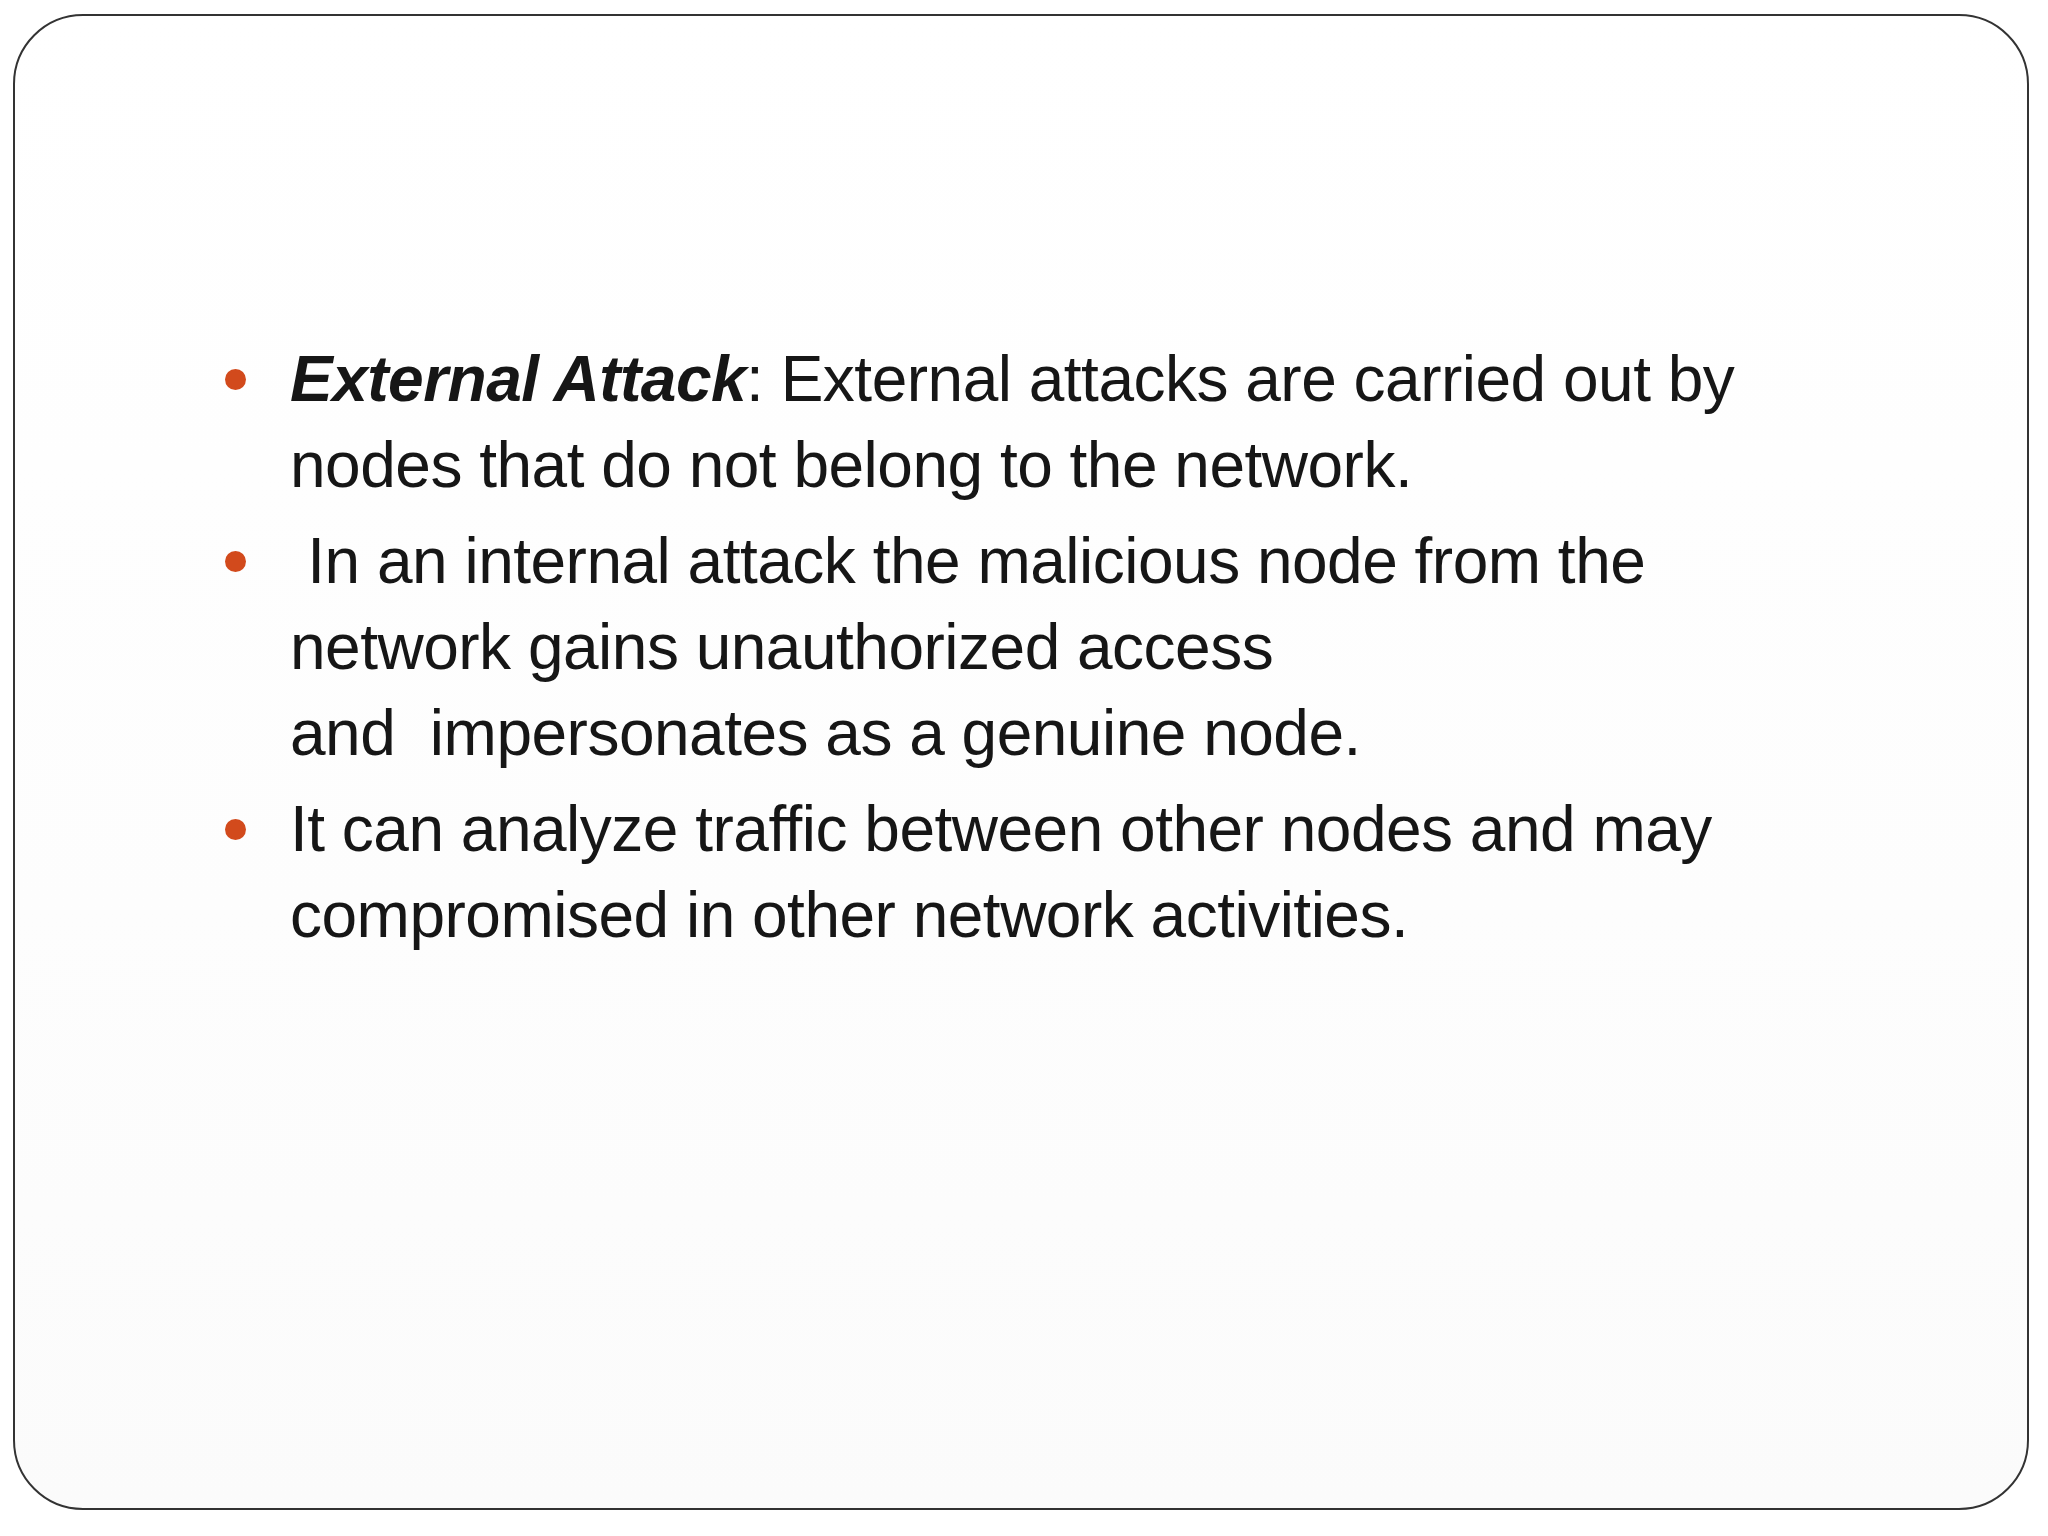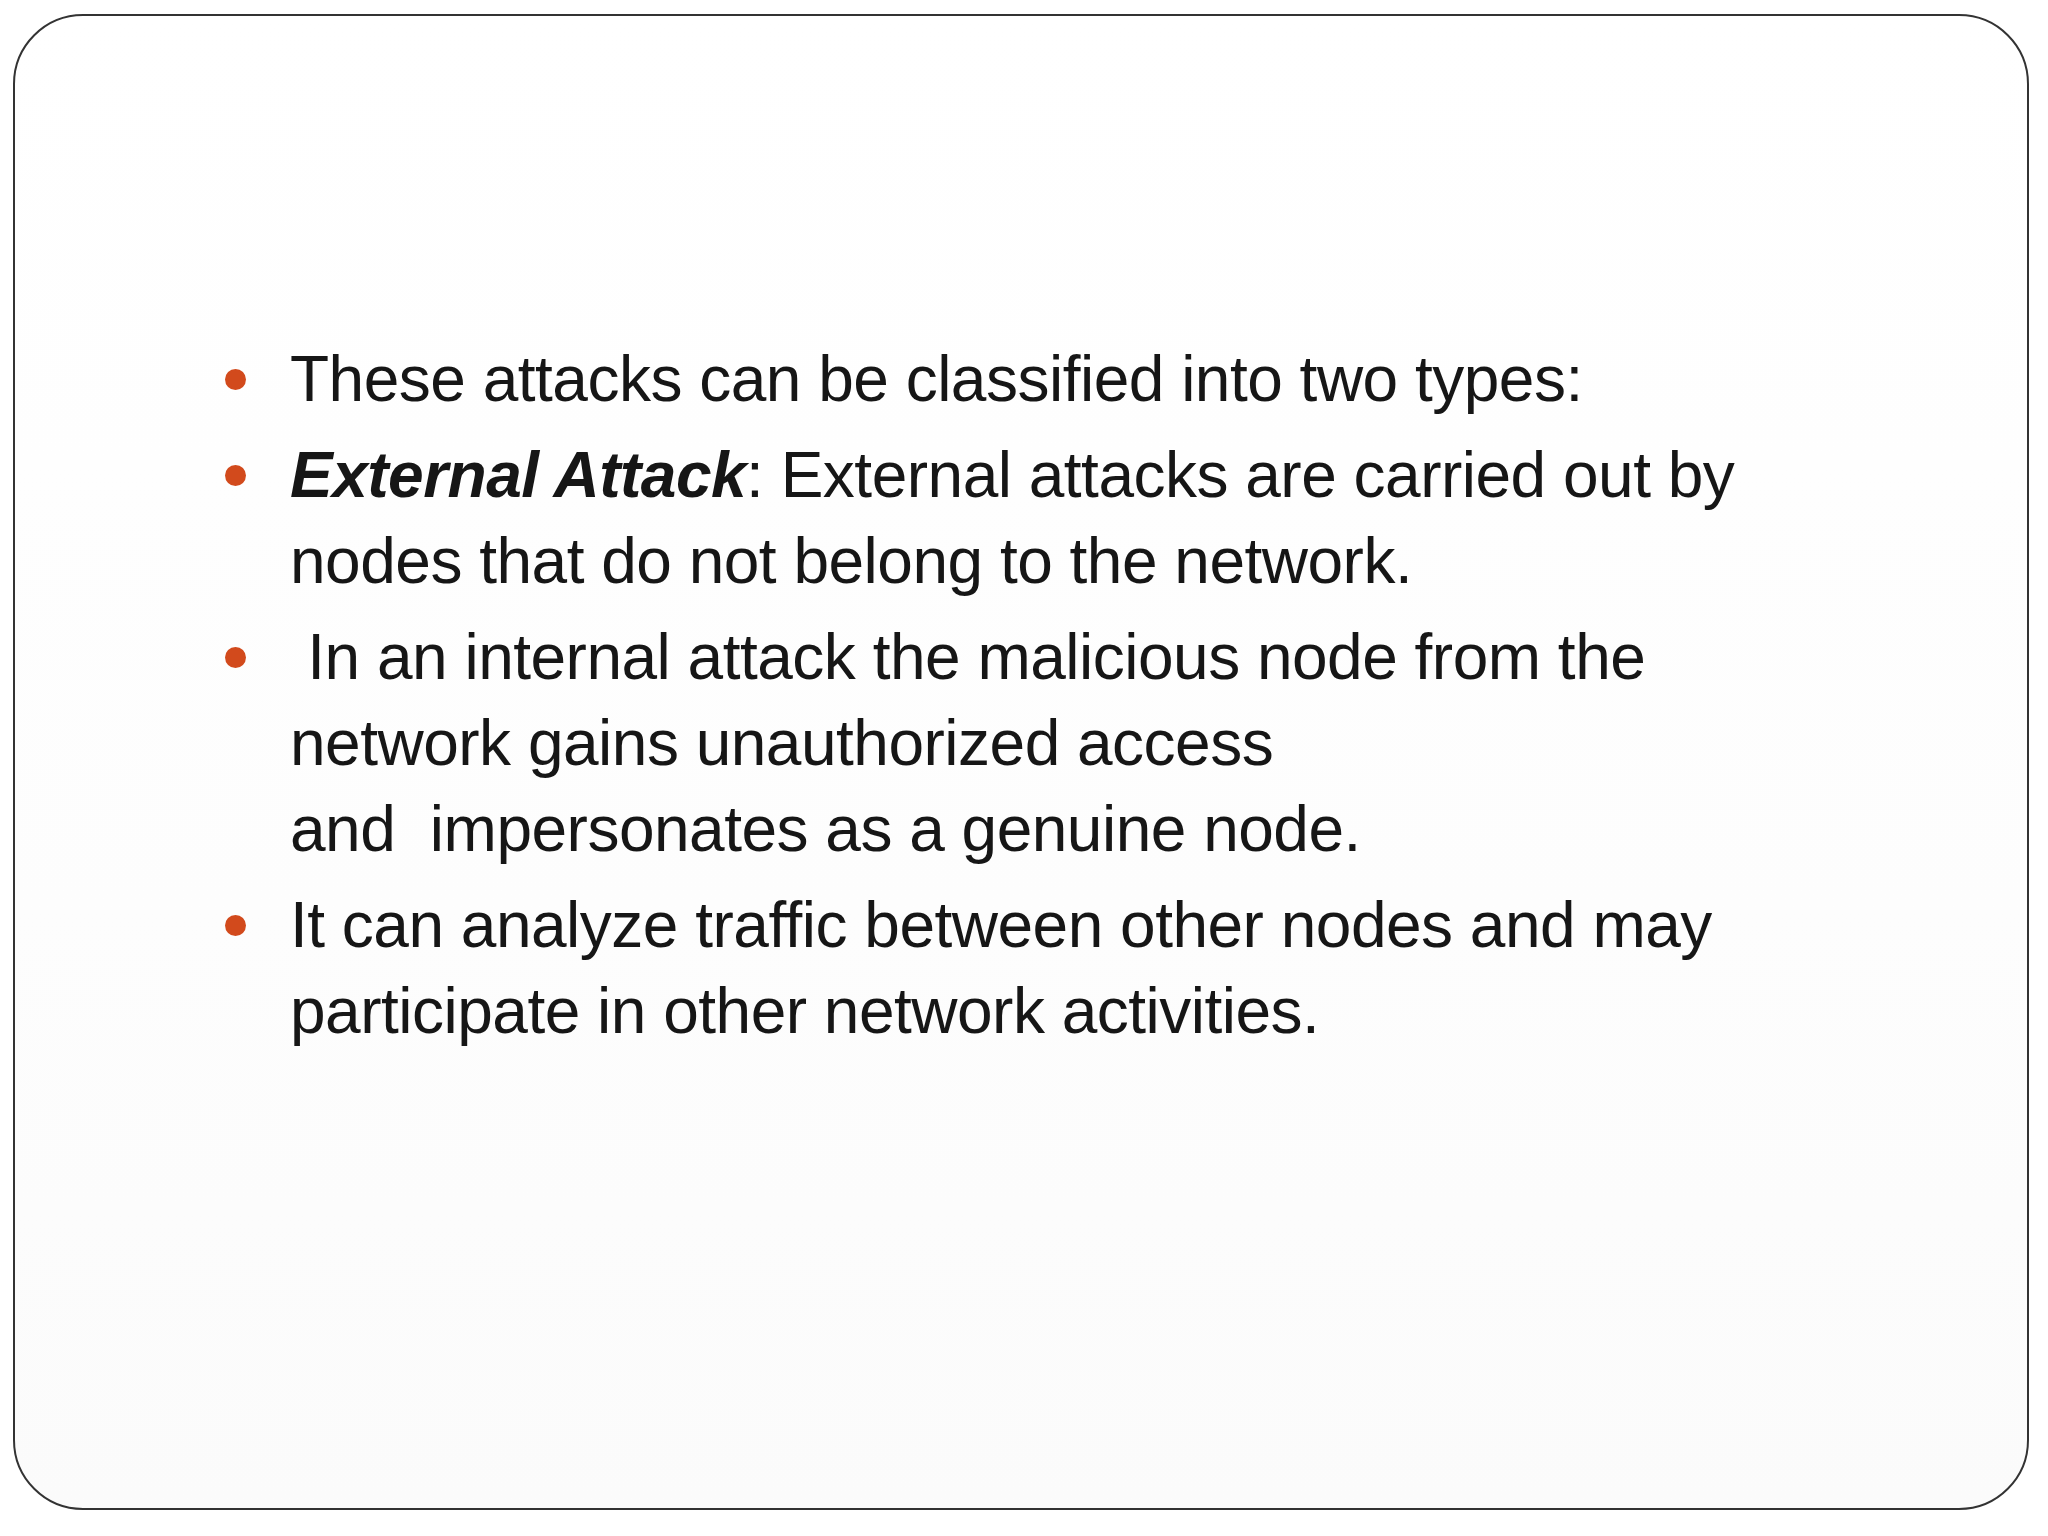--- a/index.html
+++ b/index.html
@@ -65,32 +65,28 @@
   }
 </style>
 </head>
 <body>
 
 <div class="slide">
   <div class="slide-border"></div>
   <div class="bullet-list" id="bullet-list">
       <div class="bullet-item">
         <span class="bullet-dot" style="background: rgb(210, 74, 28);"></span>
-        <div class="bullet-text"><span>These attacks can be classified into two types:</span></div>
-      </div>
-      <div class="bullet-item">
-        <span class="bullet-dot" style="background: rgb(210, 74, 28);"></span>
         <div class="bullet-text"><b>External Attack</b><span>: External attacks are carried out by
 nodes that do not belong to the network.</span></div>
       </div>
       <div class="bullet-item">
         <span class="bullet-dot" style="background: rgb(210, 74, 28);"></span>
         <div class="bullet-text"><span> In an internal attack the malicious node from the
 network gains unauthorized access
 and  impersonates as a genuine node.</span></div>
       </div>
       <div class="bullet-item">
         <span class="bullet-dot" style="background: rgb(210, 74, 28);"></span>
         <div class="bullet-text"><span>It can analyze traffic between other nodes and may
-participate in other network activities.</span></div>
+compromised in other network activities.</span></div>
       </div>
     </div>
 </div>
 
 </body></html>

